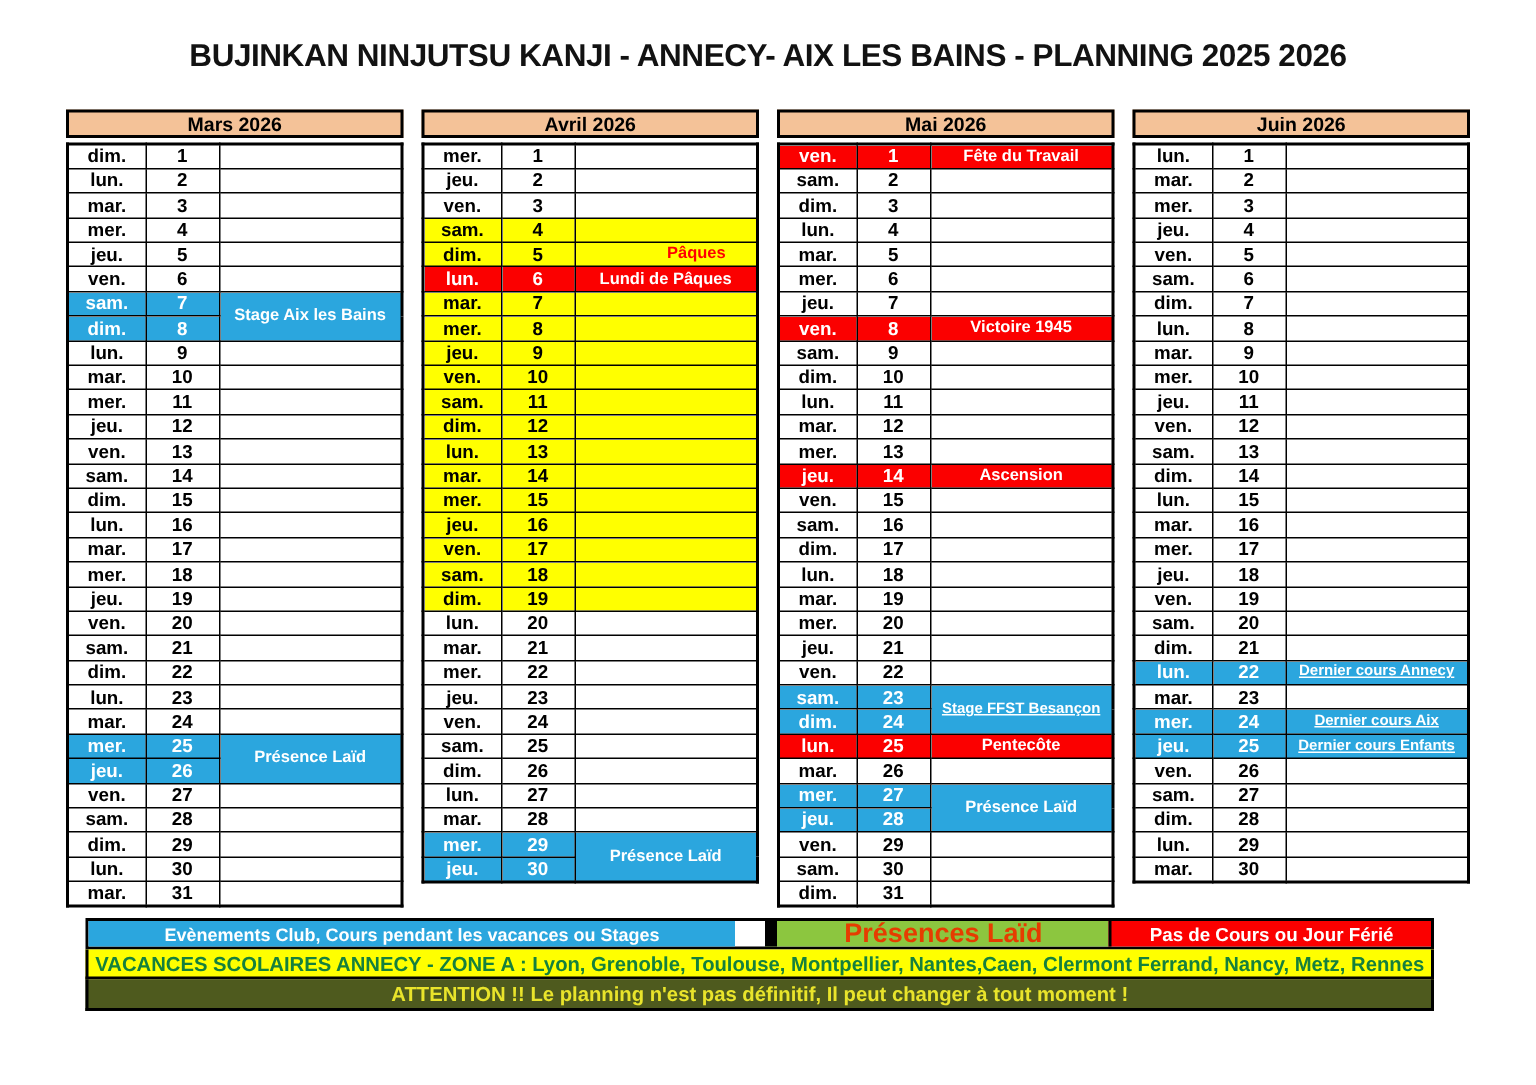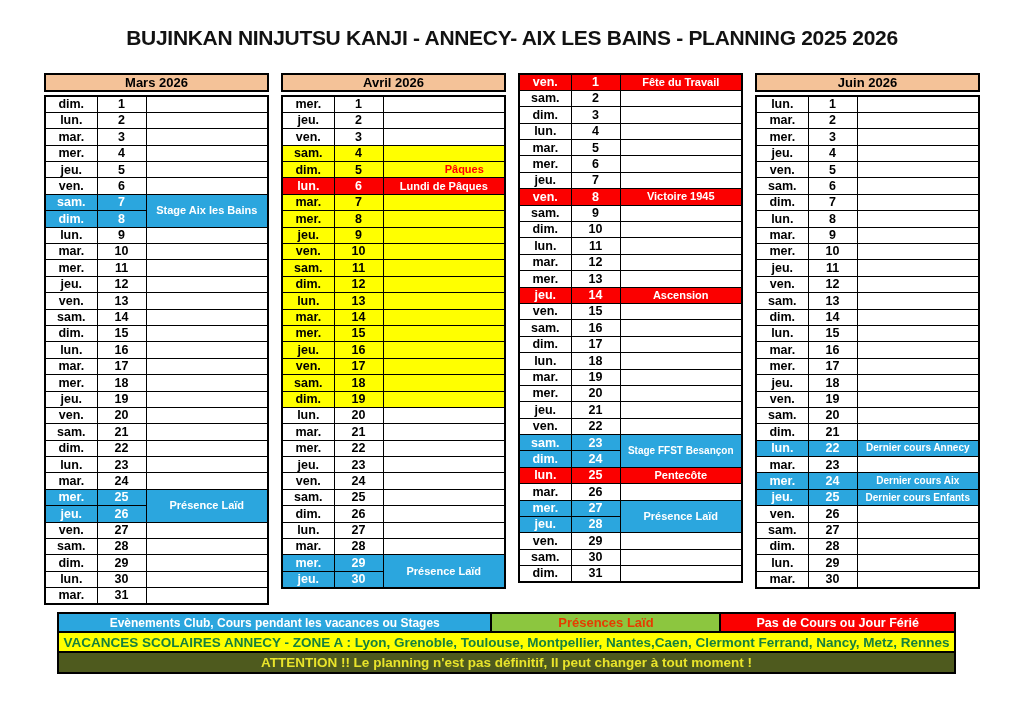--- a/index.html
+++ b/index.html
@@ -40,35 +40,35 @@
   .cal td{
     border:1px solid #000;height:16.4px;padding:0;margin:0;
     text-align:center;vertical-align:middle;
     font-weight:bold;font-size:12.5px;line-height:1;
     overflow:hidden;white-space:nowrap;background:#fff;color:#000;
   }
   .cal col.c-day{width:52px;}
   .cal col.c-num{width:49px;}
   .cal col.c-ev{width:auto;}
   .cal td.td-ev{font-size:11px;}
-  .cal td.ev-small{font-size:10px;}
+  .cal td.ev-small{font-size:10px;text-decoration:underline;}
   .cal td.cell-blue{background:var(--event_blue,#2BA6DE);color:#fff;}
   .cal td.cell-red{background:var(--holiday_red,#FB0000);color:#fff;}
   .cal td.cell-yellow{background:var(--vacation_yellow,#FFFF00);color:#000;}
   .cal td.ev-blue{background:var(--event_blue,#2BA6DE);color:#fff;}
   .cal td.ev-red{background:var(--holiday_red,#FB0000);color:#fff;}
   .cal td.ev-yellowred{background:var(--vacation_yellow,#FFFF00);color:var(--paques_text_red,#FF0000);padding-left:41px;}
   .legend{margin:7px 0 0 57px;width:899px;}
   .legend-row1{display:flex;border:2px solid #000;height:21px;}
   .l-cell{
     display:flex;align-items:center;justify-content:center;
     height:100%;font-weight:bold;white-space:nowrap;overflow:hidden;
   }
   .l-blue{flex:0 0 48.2%;background:var(--event_blue,#2BA6DE);color:#fff;font-size:12px;}
-  .l-green{flex:0 0 25.6%;background:var(--legend_green,#8CC63F);color:var(--presences_text_red,#E63C00);font-size:13px;border-left:2px solid #000000;}
+  .l-green{flex:0 0 25.6%;background:var(--legend_green,#8CC63F);color:var(--presences_text_red,#E63C00);font-size:18px;border-left:8px solid #000000;margin-left:20px;}
   .l-red{flex:1 1 auto;background:var(--holiday_red,#FB0000);color:#fff;font-size:12.5px;border-left:2px solid #000;text-align:center;}
   .legend-row2{
     border:2px solid #000;border-top:none;height:20px;
     background:var(--vacation_yellow,#FFFF00);color:#15803d;
     display:flex;align-items:center;justify-content:center;
     font-size:13.5px;font-weight:bold;white-space:nowrap;overflow:hidden;
   }
   .legend-row3{
     border:2px solid #000;border-top:none;height:21px;
     background:var(--warning_olive_bg,#4E5A1E);color:var(--warning_text_yellow,#E9E42B);
@@ -402,20 +402,21 @@
             <td class="td-ev ev-blue" rowspan="2">Présence Laïd</td>
           </tr>
           <tr>
             <td class="td-day cell-blue">jeu.</td>
             <td class="td-num cell-blue">30</td>
           </tr>
         </tbody>
       </table>
     </div>
     <div class="month">
+      <div class="month-header">Mai 2026</div>
       <table class="cal">
         <colgroup>
           <col class="c-day">
           <col class="c-num">
           <col class="c-ev">
         </colgroup>
         <tbody>
           <tr>
             <td class="td-day cell-red">ven.</td>
             <td class="td-num cell-red">1</td>

